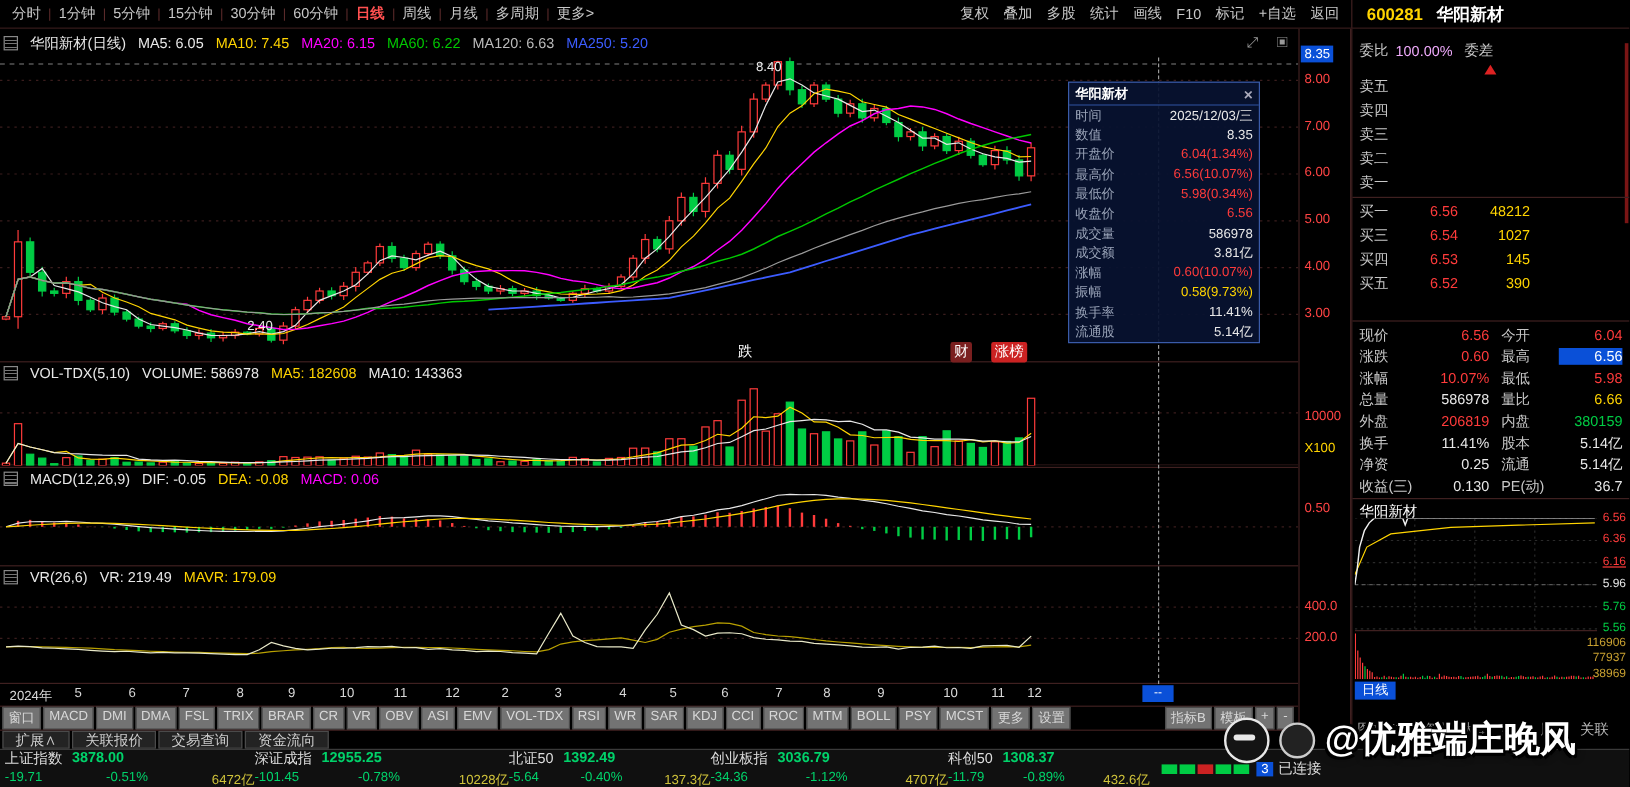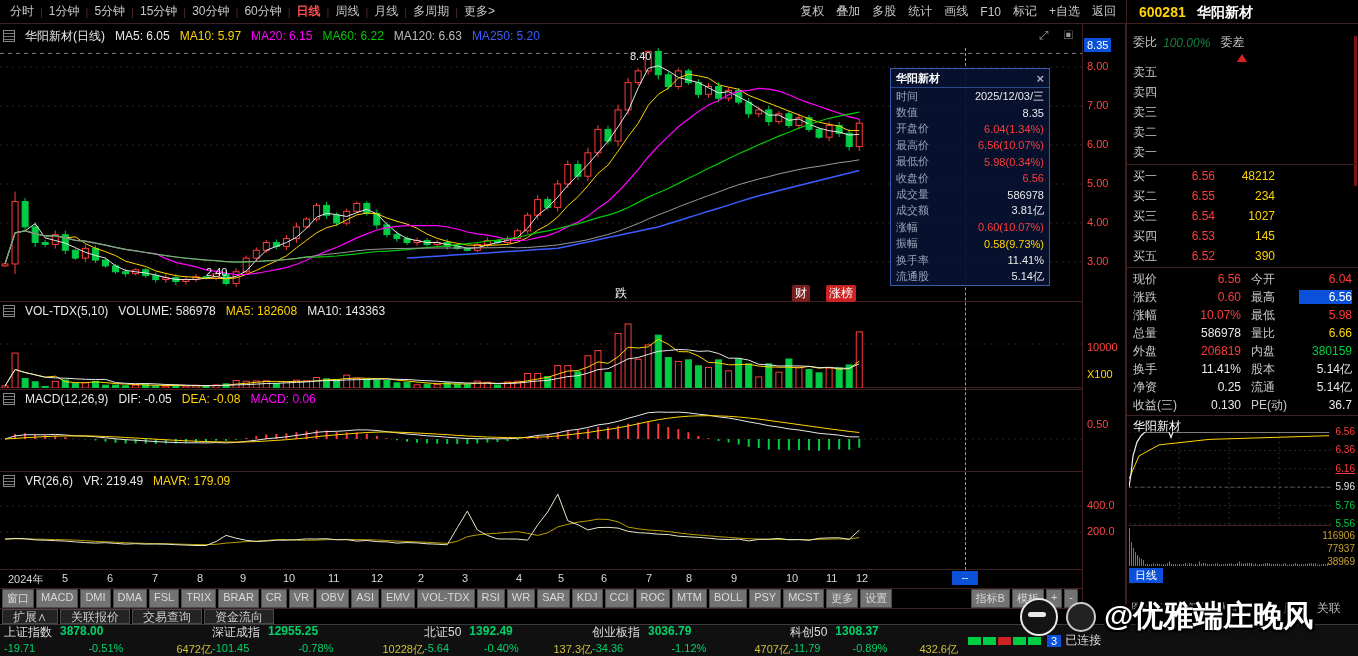--- a/index.html
+++ b/index.html
@@ -62,21 +62,21 @@
   .axis-col{position:absolute;left:1082px;top:24px;width:44px;height:600px;
             border-left:1px solid #3f2020;border-right:1px solid #3f2020;box-sizing:border-box;background:#000;}
   .ax{position:absolute;left:4px;font-size:11px;color:#ff4444;}
   .ax.yellow{color:#ffd400;}
   .ax.cursor{left:1px;background:#0a50d8;color:#fff;padding:0 3px;height:14px;line-height:14px;}
   
   .rp{position:absolute;left:1126px;top:24px;width:232px;height:600px;background:#000;
       border-left:1px solid #3f2020;box-sizing:border-box;}
   .weibi-row{position:absolute;left:0;top:10px;width:100%;display:flex;align-items:center;padding:0 6px;box-sizing:border-box;}
   .weibi-row .sl{color:#c8c8c8;margin-right:6px;}
-  .weibi-row .wv{color:#15803d;margin-right:10px;font-style:italic;}
+  .weibi-row .wv{color:#f0abfc;margin-right:10px;}
   .ob-arrow{position:absolute;left:110px;top:30px;width:0;height:0;
             border-left:5px solid transparent;border-right:5px solid transparent;border-bottom:8px solid #d22;}
   .ob-block{position:absolute;left:0;width:100%;}
   .ob-row{display:flex;height:20px;align-items:center;font-size:12px;padding:0 6px;box-sizing:border-box;}
   .ob-row .lbl{width:36px;color:#c8c8c8;}
   .ob-row .price{width:46px;text-align:right;color:#ff3b3b;}
   .ob-row .qty{width:60px;text-align:right;color:#ffd400;}
   .ob-sep{position:absolute;left:0;width:100%;border-top:1px solid #3f2020;}
   .st-block{position:absolute;left:0;top:246px;width:100%;}
   .st-row{display:flex;height:18px;align-items:center;font-size:12px;padding:0 6px;box-sizing:border-box;}
@@ -164,21 +164,21 @@
     <span class="name">华阳新材</span>
   </div>
 
   <div class="chart-col">
 
     <div class="panel-header" style="top:4px;width:1082px;">
       <span class="ph-icon"></span>
       <span class="ph-title">华阳新材(日线)</span>
       <span style="display:flex;gap:10px;">
           <span class="ma-lbl" style="color: rgb(232, 232, 232);">MA5: 6.05</span>
-          <span class="ma-lbl" style="color: rgb(255, 212, 0);">MA10: 5.97</span>
+          <span class="ma-lbl" style="color: rgb(255, 212, 0);">MA10: 7.45</span>
           <span class="ma-lbl" style="color: rgb(255, 0, 255);">MA20: 6.15</span>
           <span class="ma-lbl" style="color: rgb(0, 200, 0);">MA60: 6.22</span>
           <span class="ma-lbl" style="color: rgb(187, 187, 187);">MA120: 6.63</span>
           <span class="ma-lbl" style="color: rgb(60, 92, 255);">MA250: 5.20</span>
         </span>
       <span class="hdr-icons">⤢ ▣</span>
     </div>
     <svg id="kline-svg" class="ksvg" style="top:24px;" width="1082" height="240" viewBox="0 0 1082 240">
         <line x1="0" y1="19" x2="1082" y2="19" stroke="#3a1d1d" stroke-dasharray="2,4"></line>
         <line x1="0" y1="58" x2="1082" y2="58" stroke="#3a1d1d" stroke-dasharray="2,4"></line>
@@ -770,25 +770,20 @@
         </div>
       </div>
     <div class="ob-sep" style="top:140px;"></div>
     <div class="ob-block" style="top:142px;" id="buy-rows">
         <div class="ob-row">
           <span class="lbl">买一</span>
           <span class="price">6.56</span>
           <span class="qty">48212</span>
         </div>
         <div class="ob-row">
-          <span class="lbl">买二</span>
-          <span class="price">6.55</span>
-          <span class="qty">234</span>
-        </div>
-        <div class="ob-row">
           <span class="lbl">买三</span>
           <span class="price">6.54</span>
           <span class="qty">1027</span>
         </div>
         <div class="ob-row">
           <span class="lbl">买四</span>
           <span class="price">6.53</span>
           <span class="qty">145</span>
         </div>
         <div class="ob-row">

